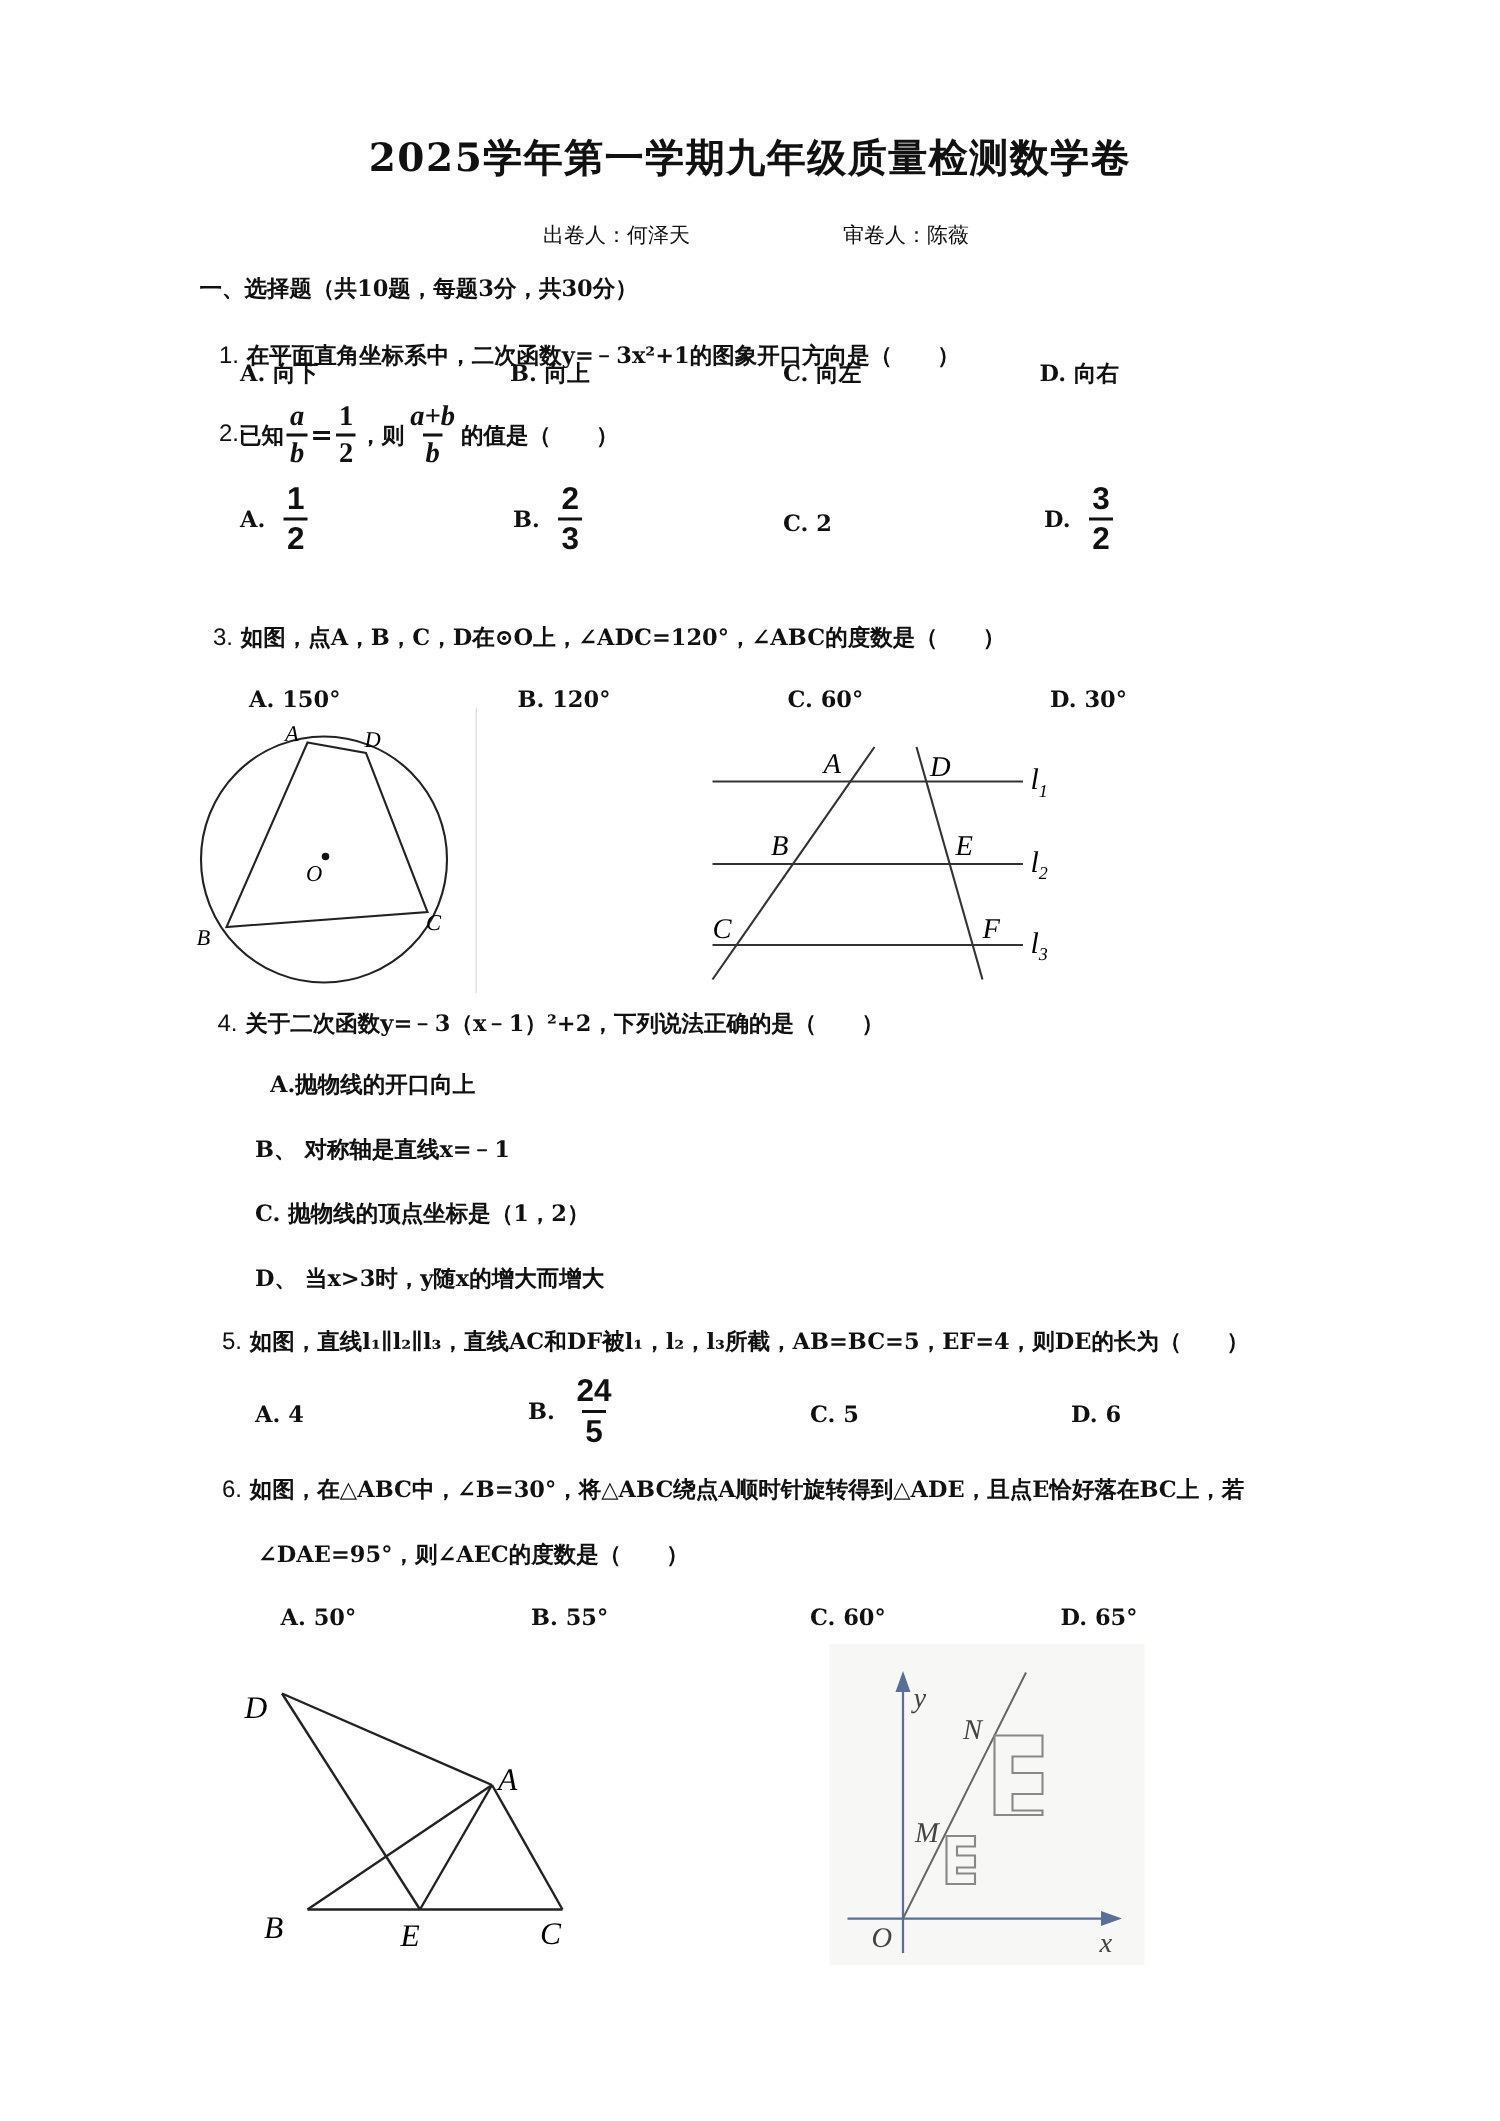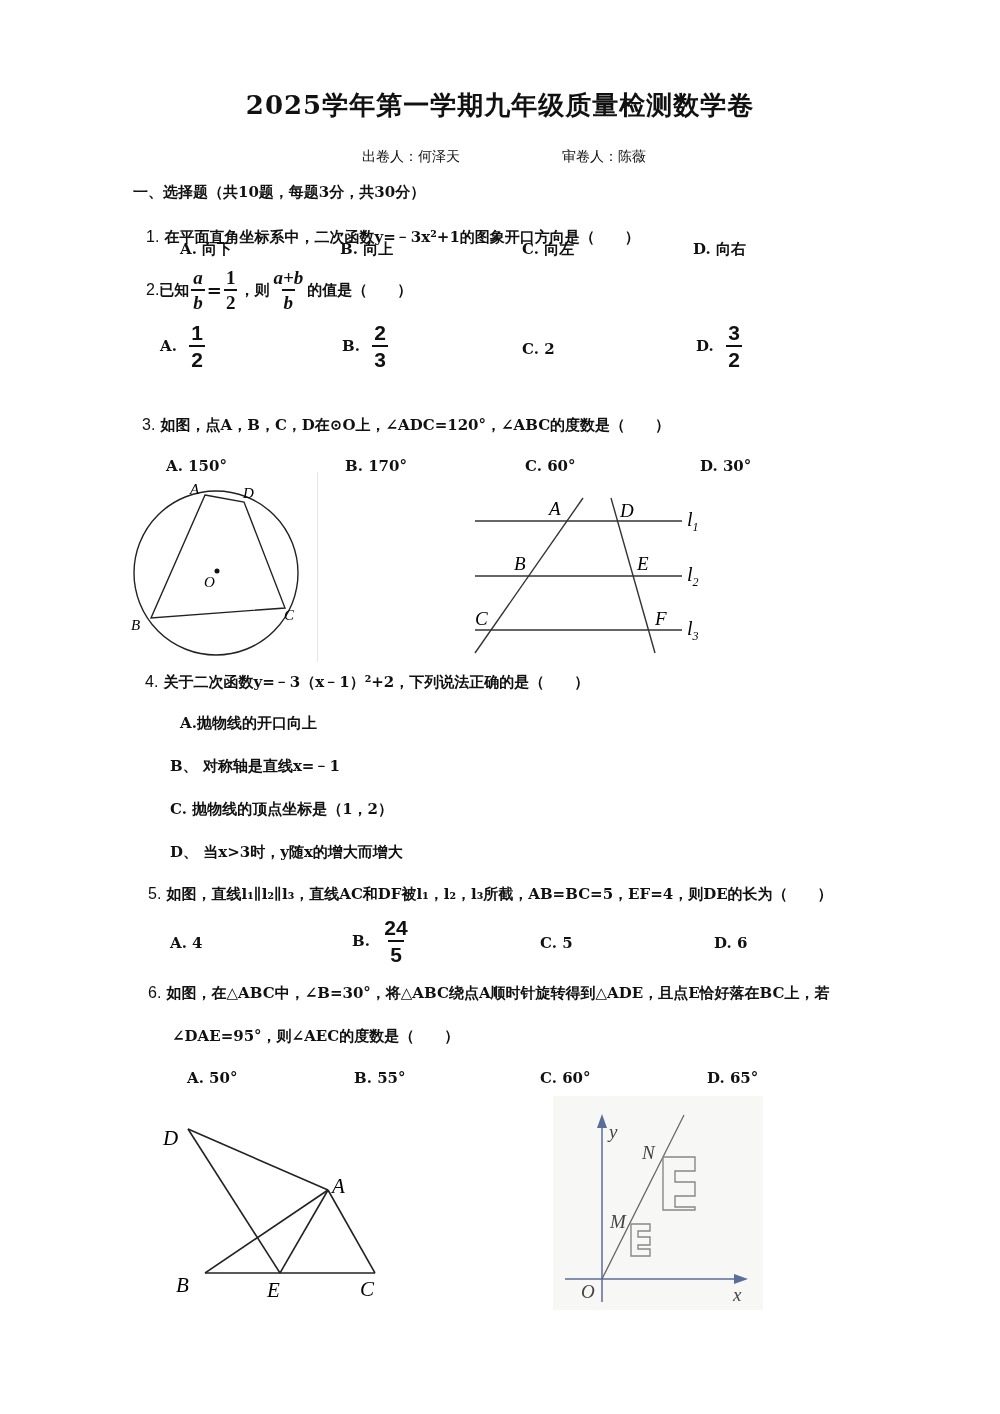--- a/index.html
+++ b/index.html
@@ -26,21 +26,21 @@
 
 <div class="abs title">2025学年第一学期九年级质量检测数学卷</div>
 <div class="abs sub" style="left:362px">出卷人：何泽天</div>
 <div class="abs sub" style="left:562px">审卷人：陈薇</div>
 <div class="abs sec">一、选择题（共10题，每题3分，共30分）</div>
 
 <div class="abs q" style="left:146px; top:212px;margin-top:16px;">
   <span class="num">1.</span>
   <span>在平面直角坐标系中，二次函数y=﹣3x²+1的图象开口方向是（　　）</span>
 </div>
-<div class="abs opt" style="left:160px; top:240px;margin-left:20px;"><span>A.</span> <span>向下</span></div>
+<div class="abs opt" style="left:160px; top:240px;"><span>A.</span> <span>向下</span></div>
 <div class="abs opt" style="left:340px; top:240px;"><span>B.</span> <span>向上</span></div>
 <div class="abs opt" style="left:522px; top:240px;"><span>C.</span> <span>向左</span></div>
 <div class="abs opt" style="left:693px; top:240px;"><span>D.</span> <span>向右</span></div>
 
 <div class="abs q" style="left:146px; top:268px; display:flex; align-items:center;">
   <span class="num">2.</span>
   <span>已知</span>
   <span class="frac midfrac">
       <span class="n"><i>a</i></span>
       <span class="d"><i>b</i></span>
@@ -69,21 +69,21 @@
 <div class="abs opt" style="left:696px; top:322px; display:flex; align-items:center;"><span>D.</span>&nbsp;&nbsp;<span class="frac bigfrac">
       <span class="n">3</span>
       <span class="d">2</span>
     </span></div>
 
 <div class="abs q" style="left:142px; top:416px;">
   <span class="num">3.</span>
   <span>如图，点A，B，C，D在⊙O上，∠ADC=120°，∠ABC的度数是（　　）</span>
 </div>
 <div class="abs opt" style="left:166px; top:457px;"><span>A.</span> <span>150°</span></div>
-<div class="abs opt" style="left:345px; top:457px;"><span>B.</span> <span>170°</span></div>
+<div class="abs opt" style="left:345px; top:457px;"><span>B.</span> <span>120°</span></div>
 <div class="abs opt" style="left:525px; top:457px;"><span>C.</span> <span>60°</span></div>
 <div class="abs opt" style="left:700px; top:457px;"><span>D.</span> <span>30°</span></div>
 
 <svg class="abs" style="left:120px; top:470px;" width="200" height="190">
   <circle cx="96" cy="103" r="82" fill="none" stroke="#222" stroke-width="1.4"></circle>
   <polygon points="85,25 124,32 165,138 31,148" fill="none" stroke="#222" stroke-width="1.4"></polygon>
   <circle cx="97" cy="101" r="2.5" fill="#111"></circle>
   <text x="70" y="24" font-size="15">A</text>
   <text x="123" y="28" font-size="15">D</text>
   <text x="84" y="117" font-size="15">O</text>

